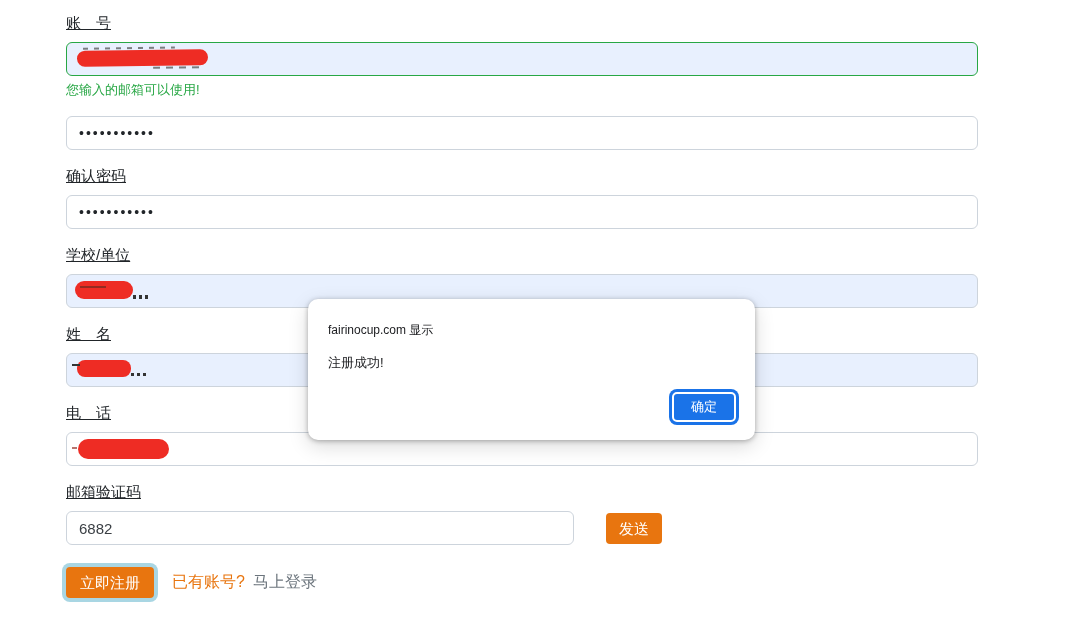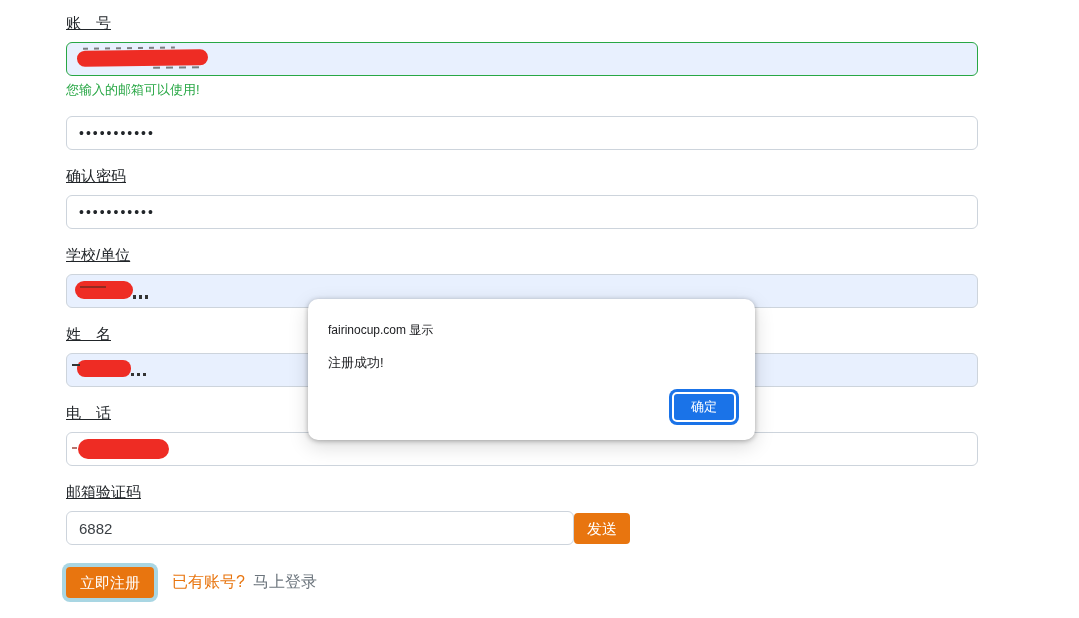--- a/index.html
+++ b/index.html
@@ -41,21 +41,21 @@
   .redact-school::after { content:""; position:absolute; right:-18px; bottom:0px; width:18px; height:4px;
       background:repeating-linear-gradient(90deg,#333 0 3px,transparent 3px 6px); }
   .redact-phone { left:12px; top:7px; width:91px; height:20px; border-radius:10px; }
   .redact-phone::before { content:""; position:absolute; left:-6px; top:8px; width:5px; height:2px; background:#9a3a30; opacity:.7; }
 
   
   .code-row { display:flex; align-items:center; }
   .code-input { width:508px; }
   .btn { border:none; cursor:pointer; font-family:"Liberation Sans","DejaVu Sans",sans-serif; }
   .send-btn {
-    background:#e8750f; color:#fff; font-size:15px;
+    margin-left:32px; background:#e8750f; color:#fff; font-size:15px;
     padding:6px 13px; border-radius:4px; line-height:19px;
   }
 
   
   .footer-row { display:flex; align-items:center; margin-top:22px; }
   .submit-btn {
     background:#e8750f; color:#fff; font-size:15px; padding:6px 14px;
     border-radius:4px; line-height:19px; box-shadow:0 0 0 4px #a9d6e3;
   }
   .login-prompt { margin-left:18px; color:#e8750f; font-size:16px; }

